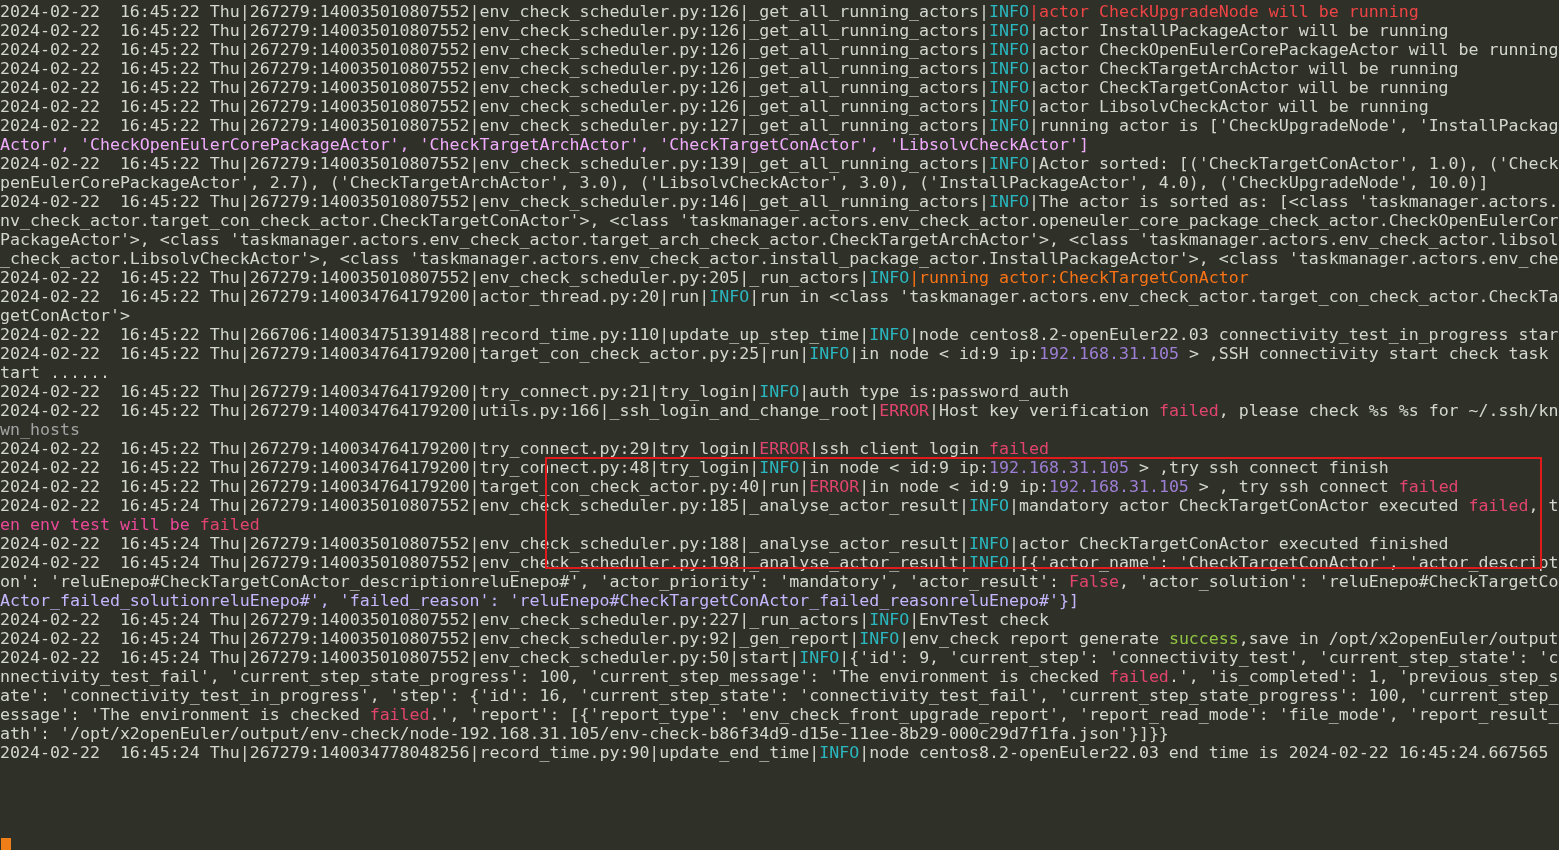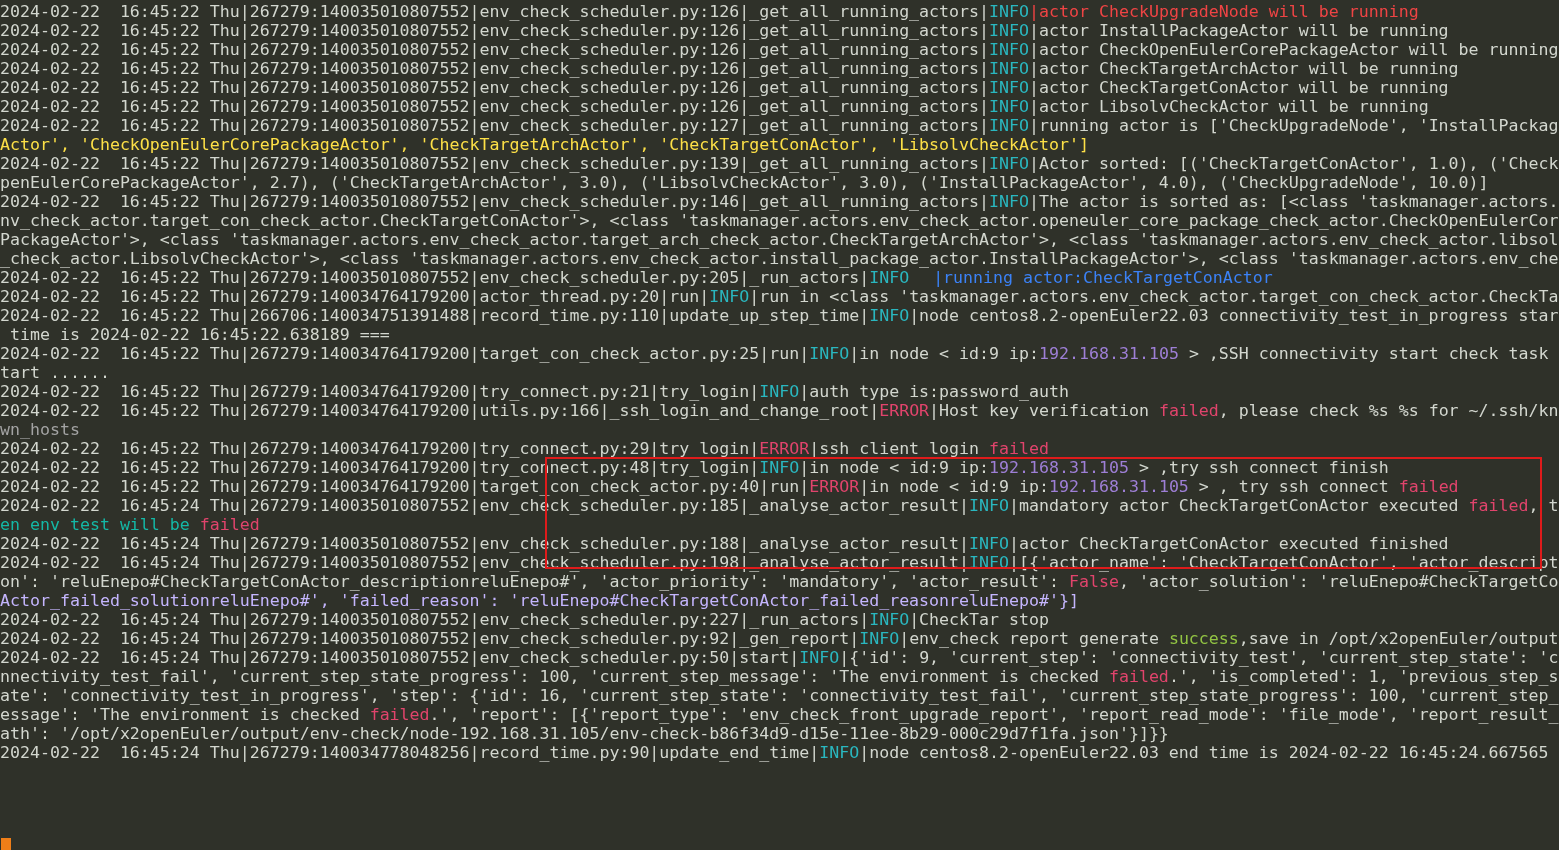--- a/index.html
+++ b/index.html
@@ -28,46 +28,46 @@
 <body style="background: rgb(47, 49, 41);">
 
 <div id="screen">
     <div class="row"><span style="color: rgb(211, 215, 207);">2024-02-22  16:45:22 Thu|267279:140035010807552|env_check_scheduler.py:126|_get_all_running_actors|</span><span style="color: rgb(42, 183, 191);">INFO</span><span style="color: #ef4444;">|actor CheckUpgradeNode will be running</span></div>
     <div class="row"><span style="color: rgb(211, 215, 207);">2024-02-22  16:45:22 Thu|267279:140035010807552|env_check_scheduler.py:126|_get_all_running_actors|</span><span style="color: rgb(42, 183, 191);">INFO</span><span style="color: rgb(211, 215, 207);">|actor InstallPackageActor will be running</span></div>
     <div class="row"><span style="color: rgb(211, 215, 207);">2024-02-22  16:45:22 Thu|267279:140035010807552|env_check_scheduler.py:126|_get_all_running_actors|</span><span style="color: rgb(42, 183, 191);">INFO</span><span style="color: rgb(211, 215, 207);">|actor CheckOpenEulerCorePackageActor will be running</span></div>
     <div class="row"><span style="color: rgb(211, 215, 207);">2024-02-22  16:45:22 Thu|267279:140035010807552|env_check_scheduler.py:126|_get_all_running_actors|</span><span style="color: rgb(42, 183, 191);">INFO</span><span style="color: rgb(211, 215, 207);">|actor CheckTargetArchActor will be running</span></div>
     <div class="row"><span style="color: rgb(211, 215, 207);">2024-02-22  16:45:22 Thu|267279:140035010807552|env_check_scheduler.py:126|_get_all_running_actors|</span><span style="color: rgb(42, 183, 191);">INFO</span><span style="color: rgb(211, 215, 207);">|actor CheckTargetConActor will be running</span></div>
     <div class="row"><span style="color: rgb(211, 215, 207);">2024-02-22  16:45:22 Thu|267279:140035010807552|env_check_scheduler.py:126|_get_all_running_actors|</span><span style="color: rgb(42, 183, 191);">INFO</span><span style="color: rgb(211, 215, 207);">|actor LibsolvCheckActor will be running</span></div>
     <div class="row"><span style="color: rgb(211, 215, 207);">2024-02-22  16:45:22 Thu|267279:140035010807552|env_check_scheduler.py:127|_get_all_running_actors|</span><span style="color: rgb(42, 183, 191);">INFO</span><span style="color: rgb(211, 215, 207);">|running actor is ['CheckUpgradeNode', 'InstallPackage</span></div>
-    <div class="row"><span style="color: #fde047;">Actor', 'CheckOpenEulerCorePackageActor', 'CheckTargetArchActor', 'CheckTargetConActor', 'LibsolvCheckActor']</span></div>
+    <div class="row"><span style="color: #f0abfc;">Actor', 'CheckOpenEulerCorePackageActor', 'CheckTargetArchActor', 'CheckTargetConActor', 'LibsolvCheckActor']</span></div>
     <div class="row"><span style="color: rgb(211, 215, 207);">2024-02-22  16:45:22 Thu|267279:140035010807552|env_check_scheduler.py:139|_get_all_running_actors|</span><span style="color: rgb(42, 183, 191);">INFO</span><span style="color: rgb(211, 215, 207);">|Actor sorted: [('CheckTargetConActor', 1.0), ('CheckO</span></div>
     <div class="row"><span style="color: rgb(211, 215, 207);">penEulerCorePackageActor', 2.7), ('CheckTargetArchActor', 3.0), ('LibsolvCheckActor', 3.0), ('InstallPackageActor', 4.0), ('CheckUpgradeNode', 10.0)]</span></div>
     <div class="row"><span style="color: rgb(211, 215, 207);">2024-02-22  16:45:22 Thu|267279:140035010807552|env_check_scheduler.py:146|_get_all_running_actors|</span><span style="color: rgb(42, 183, 191);">INFO</span><span style="color: rgb(211, 215, 207);">|The actor is sorted as: [&lt;class 'taskmanager.actors.e</span></div>
     <div class="row"><span style="color: rgb(211, 215, 207);">nv_check_actor.target_con_check_actor.CheckTargetConActor'&gt;, &lt;class 'taskmanager.actors.env_check_actor.openeuler_core_package_check_actor.CheckOpenEulerCore</span></div>
     <div class="row"><span style="color: rgb(211, 215, 207);">PackageActor'&gt;, &lt;class 'taskmanager.actors.env_check_actor.target_arch_check_actor.CheckTargetArchActor'&gt;, &lt;class 'taskmanager.actors.env_check_actor.libsolv</span></div>
     <div class="row"><span style="color: rgb(211, 215, 207);">_check_actor.LibsolvCheckActor'&gt;, &lt;class 'taskmanager.actors.env_check_actor.install_package_actor.InstallPackageActor'&gt;, &lt;class 'taskmanager.actors.env_chec</span></div>
-    <div class="row"><span style="color: rgb(211, 215, 207);">2024-02-22  16:45:22 Thu|267279:140035010807552|env_check_scheduler.py:205|_run_actors|</span><span style="color: rgb(42, 183, 191);">INFO</span><span style="color: #3b82f6; padding-left: 24px;">|running actor:CheckTargetConActor</span></div>
+    <div class="row"><span style="color: rgb(211, 215, 207);">2024-02-22  16:45:22 Thu|267279:140035010807552|env_check_scheduler.py:205|_run_actors|</span><span style="color: rgb(42, 183, 191);">INFO</span><span style="color: #f97316;">|running actor:CheckTargetConActor</span></div>
     <div class="row"><span style="color: rgb(211, 215, 207);">2024-02-22  16:45:22 Thu|267279:140034764179200|actor_thread.py:20|run|</span><span style="color: rgb(42, 183, 191);">INFO</span><span style="color: rgb(211, 215, 207);">|run in &lt;class 'taskmanager.actors.env_check_actor.target_con_check_actor.CheckTar</span></div>
+    <div class="row"><span style="color: rgb(211, 215, 207);">getConActor'&gt;</span></div>
     <div class="row"><span style="color: rgb(211, 215, 207);">2024-02-22  16:45:22 Thu|266706:140034751391488|record_time.py:110|update_up_step_time|</span><span style="color: rgb(42, 183, 191);">INFO</span><span style="color: rgb(211, 215, 207);">|node centos8.2-openEuler22.03 connectivity_test_in_progress start</span></div>
-    <div class="row"><span style="color: rgb(211, 215, 207);"> time is 2024-02-22 16:45:22.638189 ===</span></div>
     <div class="row"><span style="color: rgb(211, 215, 207);">2024-02-22  16:45:22 Thu|267279:140034764179200|target_con_check_actor.py:25|run|</span><span style="color: rgb(42, 183, 191);">INFO</span><span style="color: rgb(211, 215, 207);">|in node &lt; id:9 ip:</span><span style="color: rgb(158, 127, 214);">192.168.31.105</span><span style="color: rgb(211, 215, 207);"> &gt; ,SSH connectivity start check task s</span></div>
     <div class="row"><span style="color: rgb(211, 215, 207);">tart ......</span></div>
     <div class="row"><span style="color: rgb(211, 215, 207);">2024-02-22  16:45:22 Thu|267279:140034764179200|try_connect.py:21|try_login|</span><span style="color: rgb(42, 183, 191);">INFO</span><span style="color: rgb(211, 215, 207);">|auth type is:password_auth</span></div>
     <div class="row"><span style="color: rgb(211, 215, 207);">2024-02-22  16:45:22 Thu|267279:140034764179200|utils.py:166|_ssh_login_and_change_root|</span><span style="color: rgb(225, 68, 108);">ERROR</span><span style="color: rgb(211, 215, 207);">|Host key verification </span><span style="color: rgb(225, 68, 108);">failed</span><span style="color: rgb(211, 215, 207);">, please check %s %s for ~/.ssh/kno</span></div>
     <div class="row"><span style="color: #a3a3a3;">wn_hosts</span></div>
     <div class="row"><span style="color: rgb(211, 215, 207);">2024-02-22  16:45:22 Thu|267279:140034764179200|try_connect.py:29|try_login|</span><span style="color: rgb(225, 68, 108);">ERROR</span><span style="color: rgb(211, 215, 207);">|ssh_client login </span><span style="color: rgb(225, 68, 108);">failed</span></div>
     <div class="row"><span style="color: rgb(211, 215, 207);">2024-02-22  16:45:22 Thu|267279:140034764179200|try_connect.py:48|try_login|</span><span style="color: rgb(42, 183, 191);">INFO</span><span style="color: rgb(211, 215, 207);">|in node &lt; id:9 ip:</span><span style="color: rgb(158, 127, 214);">192.168.31.105</span><span style="color: rgb(211, 215, 207);"> &gt; ,try ssh connect finish</span></div>
     <div class="row"><span style="color: rgb(211, 215, 207);">2024-02-22  16:45:22 Thu|267279:140034764179200|target_con_check_actor.py:40|run|</span><span style="color: rgb(225, 68, 108);">ERROR</span><span style="color: rgb(211, 215, 207);">|in node &lt; id:9 ip:</span><span style="color: rgb(158, 127, 214);">192.168.31.105</span><span style="color: rgb(211, 215, 207);"> &gt; , try ssh connect </span><span style="color: rgb(225, 68, 108);">failed</span></div>
     <div class="row"><span style="color: rgb(211, 215, 207);">2024-02-22  16:45:24 Thu|267279:140035010807552|env_check_scheduler.py:185|_analyse_actor_result|</span><span style="color: rgb(42, 183, 191);">INFO</span><span style="color: rgb(211, 215, 207);">|mandatory actor CheckTargetConActor executed </span><span style="color: rgb(225, 68, 108);">failed</span><span style="color: rgb(211, 215, 207);">, th</span></div>
-    <div class="row"><span style="color: #14b8a6;">en env test will be </span><span style="color: rgb(225, 68, 108);">failed</span></div>
+    <div class="row"><span style="color: #ec4899;">en env test will be </span><span style="color: rgb(225, 68, 108);">failed</span></div>
     <div class="row"><span style="color: rgb(211, 215, 207);">2024-02-22  16:45:24 Thu|267279:140035010807552|env_check_scheduler.py:188|_analyse_actor_result|</span><span style="color: rgb(42, 183, 191);">INFO</span><span style="color: rgb(211, 215, 207);">|actor CheckTargetConActor executed finished</span></div>
     <div class="row"><span style="color: rgb(211, 215, 207);">2024-02-22  16:45:24 Thu|267279:140035010807552|env_check_scheduler.py:198|_analyse_actor_result|</span><span style="color: rgb(42, 183, 191);">INFO</span><span style="color: rgb(211, 215, 207);">|[{'actor_name': 'CheckTargetConActor', 'actor_descripti</span></div>
     <div class="row"><span style="color: rgb(211, 215, 207);">on': 'reluEnepo#CheckTargetConActor_descriptionreluEnepo#', 'actor_priority': 'mandatory', 'actor_result': </span><span style="color: rgb(225, 68, 108);">False</span><span style="color: rgb(211, 215, 207);">, 'actor_solution': 'reluEnepo#CheckTargetCon</span></div>
     <div class="row"><span style="color: #c4b5fd;">Actor_failed_solutionreluEnepo#', 'failed_reason': 'reluEnepo#CheckTargetConActor_failed_reasonreluEnepo#'}]</span></div>
-    <div class="row"><span style="color: rgb(211, 215, 207);">2024-02-22  16:45:24 Thu|267279:140035010807552|env_check_scheduler.py:227|_run_actors|</span><span style="color: rgb(42, 183, 191);">INFO</span><span style="color: rgb(211, 215, 207);">|CheckTar stop</span></div>
+    <div class="row"><span style="color: rgb(211, 215, 207);">2024-02-22  16:45:24 Thu|267279:140035010807552|env_check_scheduler.py:227|_run_actors|</span><span style="color: rgb(42, 183, 191);">INFO</span><span style="color: rgb(211, 215, 207);">|EnvTest check</span></div>
     <div class="row"><span style="color: rgb(211, 215, 207);">2024-02-22  16:45:24 Thu|267279:140035010807552|env_check_scheduler.py:92|_gen_report|</span><span style="color: rgb(42, 183, 191);">INFO</span><span style="color: rgb(211, 215, 207);">|env_check report generate </span><span style="color: rgb(146, 196, 67);">success</span><span style="color: rgb(211, 215, 207);">,save in /opt/x2openEuler/output/</span></div>
     <div class="row"><span style="color: rgb(211, 215, 207);">2024-02-22  16:45:24 Thu|267279:140035010807552|env_check_scheduler.py:50|start|</span><span style="color: rgb(42, 183, 191);">INFO</span><span style="color: rgb(211, 215, 207);">|{'id': 9, 'current_step': 'connectivity_test', 'current_step_state': 'co</span></div>
     <div class="row"><span style="color: rgb(211, 215, 207);">nnectivity_test_fail', 'current_step_state_progress': 100, 'current_step_message': 'The environment is checked </span><span style="color: rgb(225, 68, 108);">failed</span><span style="color: rgb(211, 215, 207);">.', 'is_completed': 1, 'previous_step_st</span></div>
     <div class="row"><span style="color: rgb(211, 215, 207);">ate': 'connectivity_test_in_progress', 'step': {'id': 16, 'current_step_state': 'connectivity_test_fail', 'current_step_state_progress': 100, 'current_step_m</span></div>
     <div class="row"><span style="color: rgb(211, 215, 207);">essage': 'The environment is checked </span><span style="color: rgb(225, 68, 108);">failed</span><span style="color: rgb(211, 215, 207);">.', 'report': [{'report_type': 'env_check_front_upgrade_report', 'report_read_mode': 'file_mode', 'report_result_p</span></div>
     <div class="row"><span style="color: rgb(211, 215, 207);">ath': '/opt/x2openEuler/output/env-check/node-192.168.31.105/env-check-b86f34d9-d15e-11ee-8b29-000c29d7f1fa.json'}]}}</span></div>
     <div class="row"><span style="color: rgb(211, 215, 207);">2024-02-22  16:45:24 Thu|267279:140034778048256|record_time.py:90|update_end_time|</span><span style="color: rgb(42, 183, 191);">INFO</span><span style="color: rgb(211, 215, 207);">|node centos8.2-openEuler22.03 end time is 2024-02-22 16:45:24.667565</span></div>
   </div>
 <div id="annotation-box" style="border-color: rgb(223, 27, 27);"></div>
 <div id="cursor" style="background: rgb(239, 126, 24);"></div>

